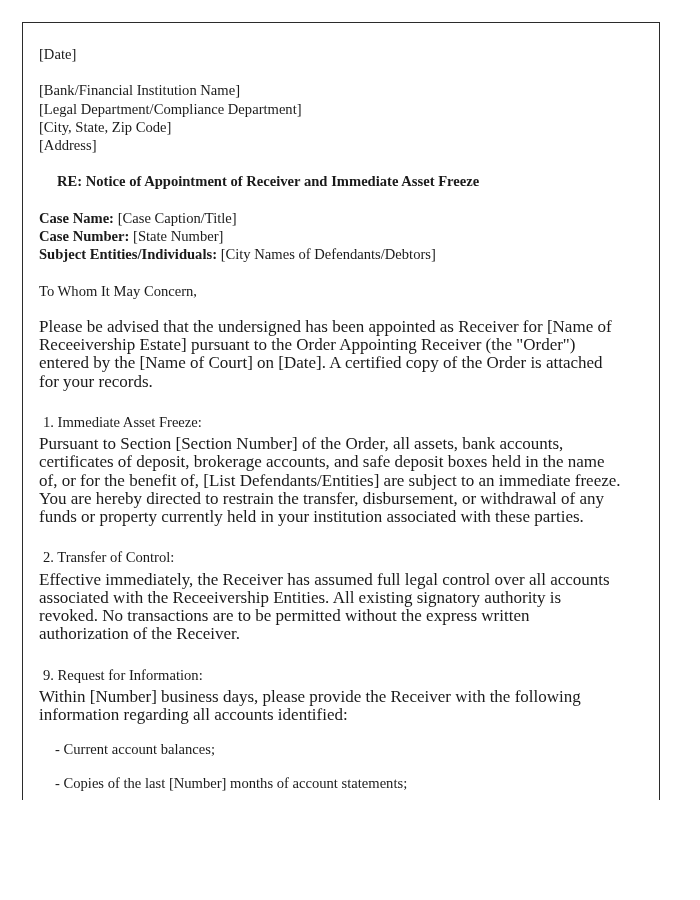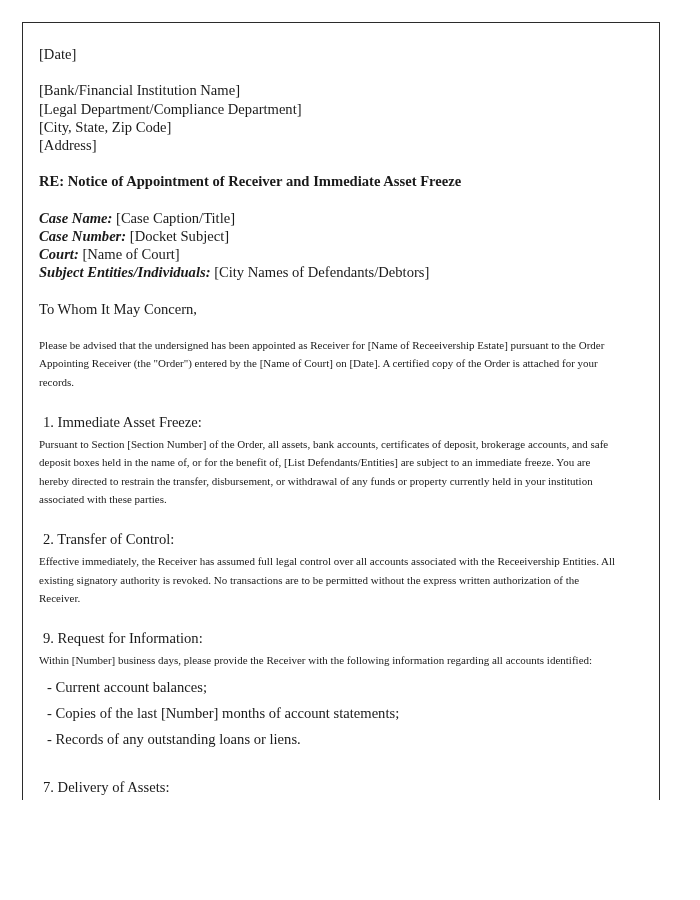--- a/index.html
+++ b/index.html
@@ -44,36 +44,36 @@
     line-height: 18.2px;
     text-align: left;
   }
 
   .line { white-space: pre-wrap; }
 
   .blank { height: 18.2px; }
 
   .para {
     margin: 0;
-    font-size: 11px;
+    font-size: 17px;
     line-height: 18.2px;
   }
 
-  .bold { font-weight: bold; }
+  .bold { font-weight: bold; margin-left: 18px; }
 
   .heading {
     font-weight: normal;
     margin: 4px;
     line-height: 18.2px;
   }
 
-  .field-label { font-weight: bold; font-style: italic; }
+  .field-label { font-weight: bold; }
 
   .list-item {
-    margin: 8px;
+    margin: 16px;
     line-height: 18.2px;
   }
 </style>
 </head>
 <body>
 
 <div class="page-clip">
   <div class="page-sheet">
     <div class="doc-body">
 
@@ -88,22 +88,21 @@
       </div>
 
       <div class="blank"></div>
 
       <div class="line bold">RE: Notice of Appointment of Receiver and Immediate Asset Freeze</div>
 
       <div class="blank"></div>
 
       <div>
         <div class="line"><span class="field-label">Case Name:</span><span> [Case Caption/Title]</span></div>
-        <div class="line"><span class="field-label">Case Number:</span><span> [Docket Subject]</span></div>
-        <div class="line"><span class="field-label">Court:</span><span> [Name of Court]</span></div>
+        <div class="line"><span class="field-label">Case Number:</span><span> [State Number]</span></div>
         <div class="line"><span class="field-label">Subject Entities/Individuals:</span><span> [City Names of Defendants/Debtors]</span></div>
       </div>
 
       <div class="blank"></div>
 
       <div class="line">To Whom It May Concern,</div>
 
       <div class="blank"></div>
 
       <p class="para">Please be advised that the undersigned has been appointed as Receiver for [Name of Receeivership Estate] pursuant to the Order Appointing Receiver (the "Order") entered by the [Name of Court] on [Date]. A certified copy of the Order is attached for your records.</p>

